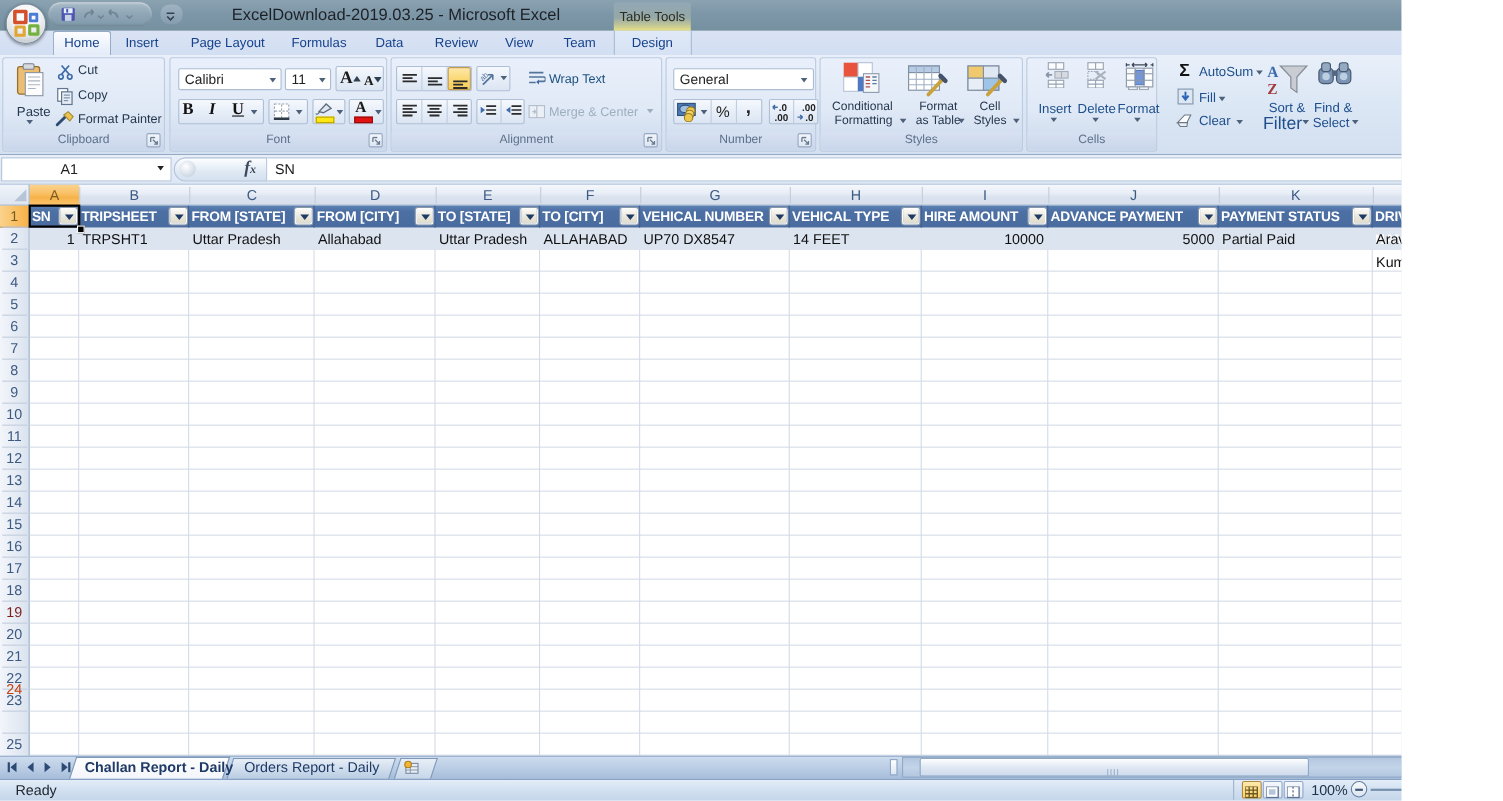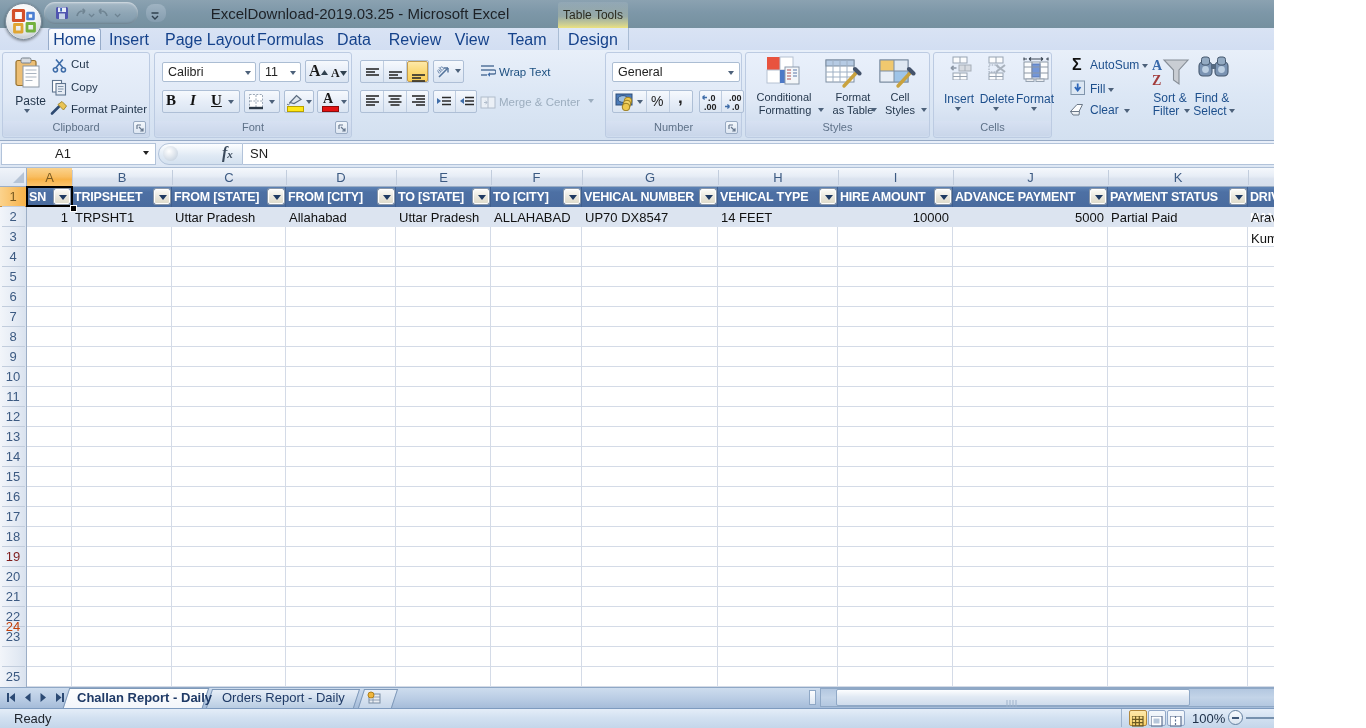--- a/index.html
+++ b/index.html
@@ -23,21 +23,21 @@
  box-shadow:inset 0 1px 2px rgba(255,255,255,.55), inset 0 -1px 2px rgba(0,0,0,.18);}
 #qatdrop{left:146px;top:4px;width:20px;height:18px;border-radius:8px;
  background:linear-gradient(#9FB3C2,#859DAF);}
 
 #ttools{left:558px;top:2px;width:70px;height:26px;
  background:linear-gradient(rgba(255,255,255,.08) 0%,rgba(235,230,170,.25) 55%,rgba(238,230,140,.75) 88%,#ece27f 100%);
  border-radius:3px 3px 0 0;}
 #ttools div{width:100%;text-align:center;font-size:12px;color:#2b2b20;margin-top:6px;}
 
 #tabrow{left:0;top:28px;width:1366px;height:22px;background:linear-gradient(#d9e3f4,#d2def2);}
-.rtab{top:28px;height:22px;font-size:16px;color:#15428b;text-align:center;line-height:23px;}
+.rtab{top:28px;height:22px;font-size:12px;color:#15428b;text-align:center;line-height:23px;}
 #hometab{left:48px;top:28px;width:53px;height:22px;background:linear-gradient(#fcfdff,#f1f5fc 45%,#e4ecf9);
  border:1px solid #96abc9;border-bottom:none;border-radius:3px 3px 0 0;box-sizing:border-box;}
 #designwrap{left:558px;top:28px;width:71px;height:22px;background:linear-gradient(#dfe9f8,#d6e2f4);
  border-left:1px solid #a9bcd4;border-right:1px solid #a9bcd4;box-sizing:border-box;}
 
 .docbtn{top:31px;height:16px;color:#5c6b7d;}
 
 #ribbon{left:0;top:50px;width:1366px;height:91px;
  background:linear-gradient(#e8eff9 0%,#dce7f5 50%,#d3e0f0 100%);
  border-bottom:1px solid #96aac6;box-sizing:border-box;}
@@ -138,20 +138,28 @@
       </div>
     </div>
 <div class="ab rgroup" style="left:154px;width:198px;">
       <div class="rglabel">Font</div>
       <div class="launch">
         <svg width="8" height="8">
           <path d="M1 1 h4 M1 1 v4 M3 3 l4 4 M7 4.2 v2.8 h-2.8" stroke="#68798f" stroke-width="1.2" fill="none"></path>
         </svg>
       </div>
     </div>
+<div class="ab rgroup" style="left:355px;width:247px;">
+      <div class="rglabel">Alignment</div>
+      <div class="launch">
+        <svg width="8" height="8">
+          <path d="M1 1 h4 M1 1 v4 M3 3 l4 4 M7 4.2 v2.8 h-2.8" stroke="#68798f" stroke-width="1.2" fill="none"></path>
+        </svg>
+      </div>
+    </div>
 <div class="ab rgroup" style="left:605px;width:137px;">
       <div class="rglabel">Number</div>
       <div class="launch">
         <svg width="8" height="8">
           <path d="M1 1 h4 M1 1 v4 M3 3 l4 4 M7 4.2 v2.8 h-2.8" stroke="#68798f" stroke-width="1.2" fill="none"></path>
         </svg>
       </div>
     </div>
 <div class="ab rgroup" style="left:745px;width:185px;">
       <div class="rglabel">Styles</div>
@@ -407,21 +415,21 @@
         <path d="M2.5 9.5 l2.5 3.5 h6 L11.5 9.5 z" fill="#eef1f4" stroke="#6b7888"></path>
       </svg></div>
 <div class="btxt" style="left:1090px;top:103px;font-size:12px;color:#1d4f8c;">Clear</div>
     <div class="darr" style="left:1124px;top:109px;"></div>
 <div class="ab" style="left:1152px;top:56px;"><svg width="38" height="32">
  <text x="0" y="14" font-size="14" font-weight="bold" fill="#3a6aaa" font-family="Liberation Serif">A</text>
  <text x="0" y="29" font-size="14" font-weight="bold" fill="#a23c3c" font-family="Liberation Serif">Z</text>
  <path d="M12 4 h24 l-9 10 v14 l-5.5 -4 v-10 z" fill="#c9cdd3" stroke="#868d96" stroke-width="1.1"></path>
       </svg></div>
 <div class="btxt" style="left:1140px;top:91px;width:60px;text-align:center;font-size:12px;color:#1d4f8c;">Sort &amp;</div>
-<div class="btxt" style="left:1136px;top:104px;width:60px;text-align:center;font-size:12px;color:#1d4f8c;">Filter</div>
+<div class="btxt" style="left:1136px;top:104px;width:60px;text-align:center;font-size:16px;color:#1d4f8c;">Filter</div>
 <div class="darr" style="left:1184px;top:109px;"></div>
 <div class="ab" style="left:1198px;top:55px;"><svg width="32" height="32">
  <rect x="1" y="7" width="13" height="14" rx="4" fill="#7a93b2" stroke="#45586e" stroke-width="1.1"></rect>
  <rect x="17" y="7" width="13" height="14" rx="4" fill="#7a93b2" stroke="#45586e" stroke-width="1.1"></rect>
  <rect x="3.5" y="2" width="8" height="8" rx="2.5" fill="#93aac2" stroke="#45586e"></rect>
  <rect x="19.5" y="2" width="8" height="8" rx="2.5" fill="#93aac2" stroke="#45586e"></rect>
  <rect x="13" y="9" width="5" height="5" fill="#536880"></rect>
  <circle cx="7.5" cy="14.5" r="3.4" fill="#bccfe2"></circle>
         <circle cx="23.5" cy="14.5" r="3.4" fill="#bccfe2"></circle>
       </svg></div>

